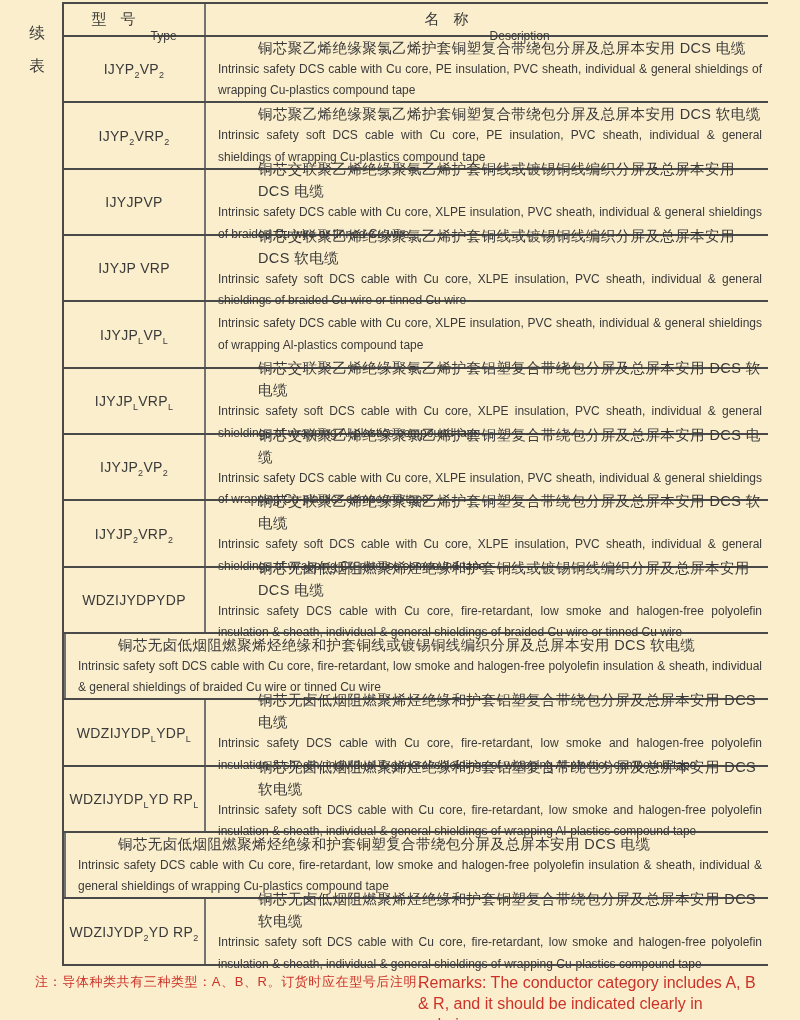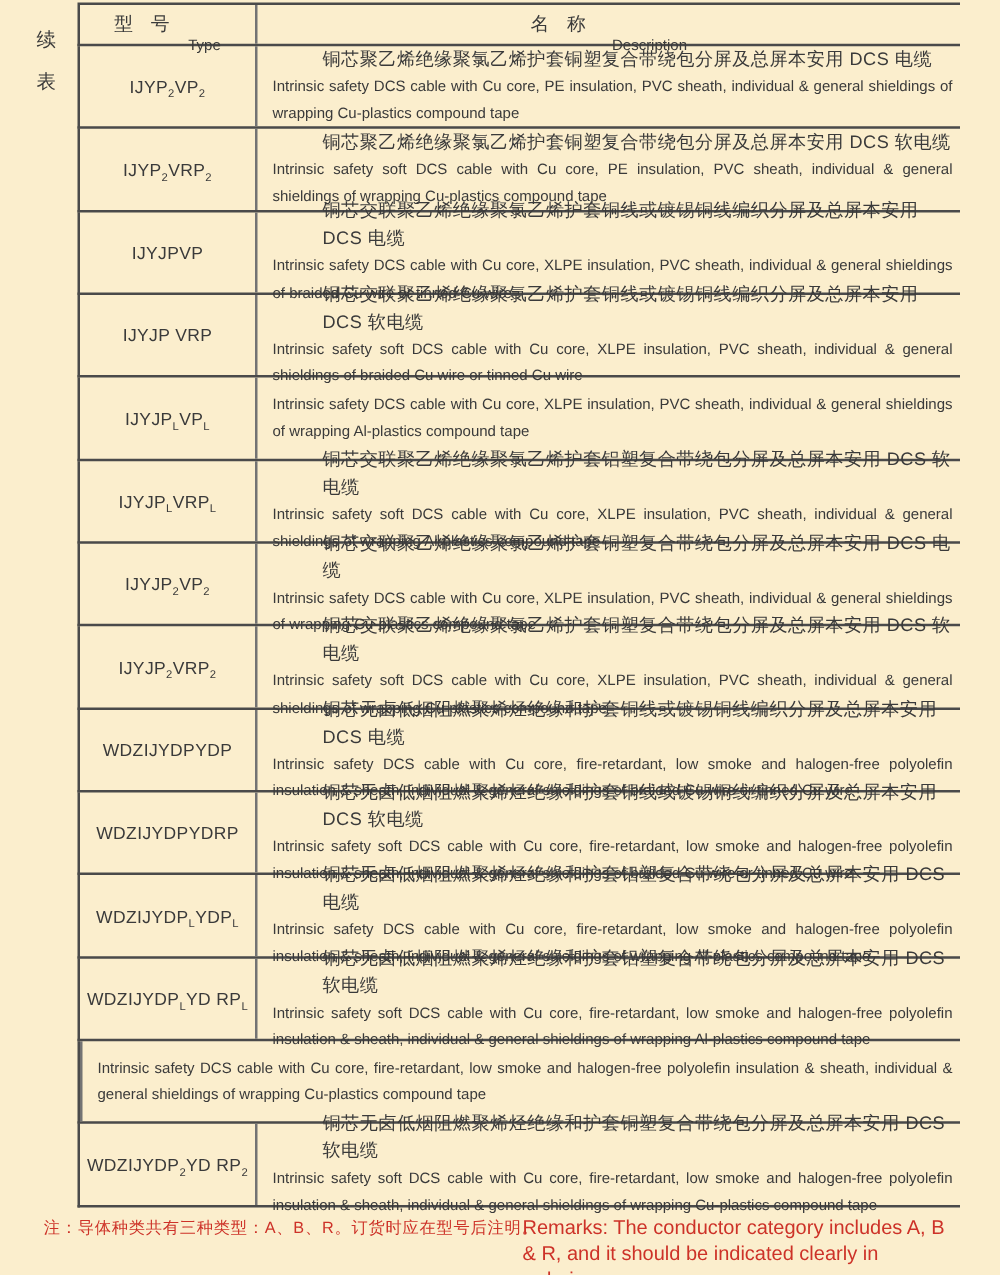--- a/index.html
+++ b/index.html
@@ -151,23 +151,20 @@
     <div class="type-col">
       <span class="code">WDZIJYDPYDP</span>
     </div>
     <div class="desc-col">
       <div class="zh">铜芯无卤低烟阻燃聚烯烃绝缘和护套铜线或镀锡铜线编织分屏及总屏本安用 DCS 电缆</div>
       <div class="en">Intrinsic safety DCS cable with Cu core, fire-retardant, low smoke and halogen-free polyolefin insulation &amp; sheath, individual &amp; general shieldings of braided Cu wire or tinned Cu wire</div>
     </div>
   </div>
 
   <div class="tr">
-    <div class="type-col">
-      <span class="code">WDZIJYDPYDRP</span>
-    </div>
     <div class="desc-col">
       <div class="zh">铜芯无卤低烟阻燃聚烯烃绝缘和护套铜线或镀锡铜线编织分屏及总屏本安用 DCS 软电缆</div>
       <div class="en">Intrinsic safety soft DCS cable with Cu core, fire-retardant, low smoke and halogen-free polyolefin insulation &amp; sheath, individual &amp; general shieldings of braided Cu wire or tinned Cu wire</div>
     </div>
   </div>
 
   <div class="tr">
     <div class="type-col">
       <span class="code">WDZIJYDP<sub>L</sub>YDP<sub>L</sub></span>
     </div>
@@ -182,20 +179,21 @@
       <span class="code">WDZIJYDP<sub>L</sub>YD RP<sub>L</sub></span>
     </div>
     <div class="desc-col">
       <div class="zh">铜芯无卤低烟阻燃聚烯烃绝缘和护套铝塑复合带绕包分屏及总屏本安用 DCS 软电缆</div>
       <div class="en">Intrinsic safety soft DCS cable with Cu core, fire-retardant, low smoke and halogen-free polyolefin insulation &amp; sheath, individual &amp; general shieldings of wrapping Al-plastics compound tape</div>
     </div>
   </div>
 
   <div class="tr">
     <div class="desc-col">
+      <div class="zh">铜芯无卤低烟阻燃聚烯烃绝缘和护套铜塑复合带绕包分屏及总屏本安用 DCS 电缆</div>
       <div class="en">Intrinsic safety DCS cable with Cu core, fire-retardant, low smoke and halogen-free polyolefin insulation &amp; sheath, individual &amp; general shieldings of wrapping Cu-plastics compound tape</div>
     </div>
   </div>
 
   <div class="tr">
     <div class="type-col">
       <span class="code">WDZIJYDP<sub>2</sub>YD RP<sub>2</sub></span>
     </div>
     <div class="desc-col">
       <div class="zh">铜芯无卤低烟阻燃聚烯烃绝缘和护套铜塑复合带绕包分屏及总屏本安用 DCS 软电缆</div>

